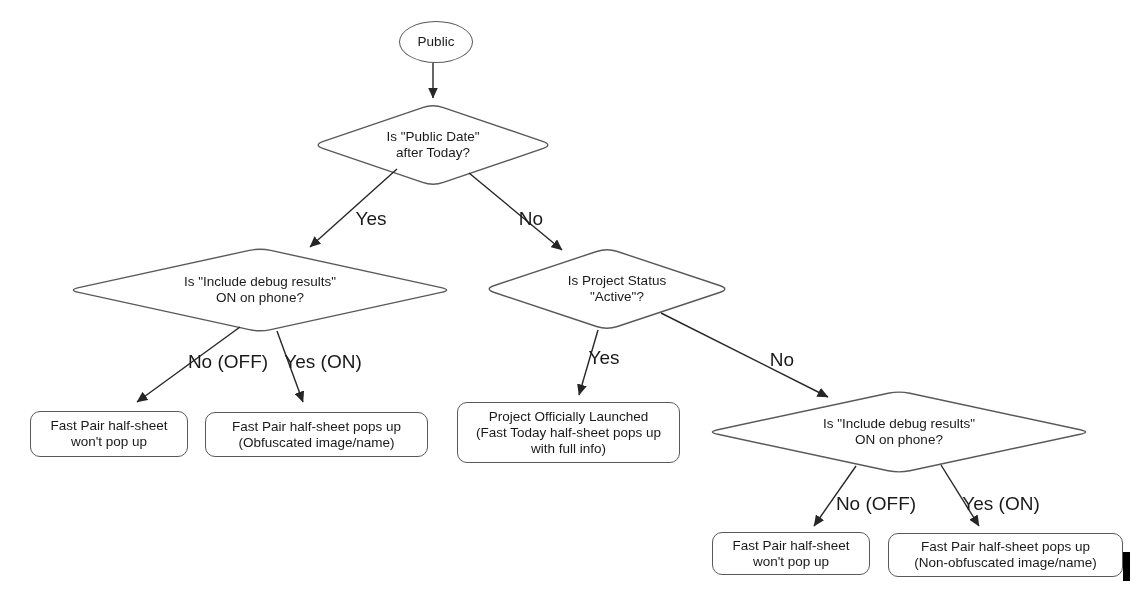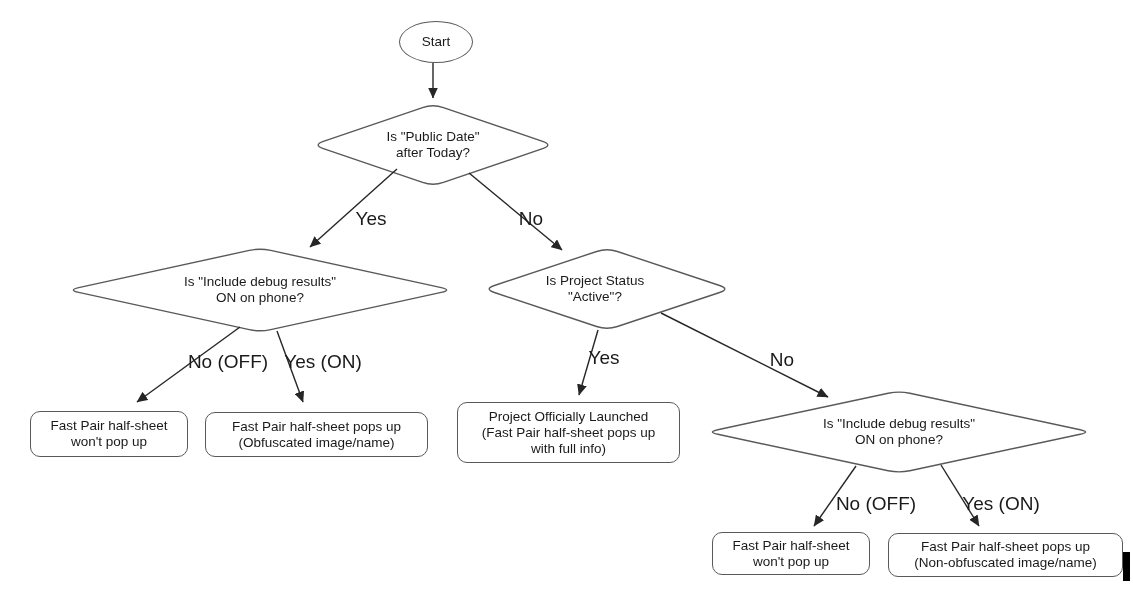--- a/index.html
+++ b/index.html
@@ -44,51 +44,51 @@
     <line class="conn" x1="469" y1="173" x2="562" y2="250" marker-end="url(#arrow)"></line>
     <line class="conn" x1="240" y1="327" x2="137" y2="402" marker-end="url(#arrow)"></line>
     <line class="conn" x1="277" y1="331" x2="303" y2="402" marker-end="url(#arrow)"></line>
     <line class="conn" x1="598" y1="330" x2="579" y2="395" marker-end="url(#arrow)"></line>
     <line class="conn" x1="661" y1="313" x2="828" y2="397" marker-end="url(#arrow)"></line>
     <line class="conn" x1="856" y1="466" x2="814" y2="526" marker-end="url(#arrow)"></line>
     <line class="conn" x1="941" y1="465" x2="979" y2="526" marker-end="url(#arrow)"></line>
   </svg>
 
   <div class="node oval" style="left:399px;top:21px;width:74px;height:42px;">
-    <span>Start</span>
+    <span>Public</span>
   </div>
 
   <div class="node" style="left:323px;top:124px;width:220px;height:42px;">
     <span>Is "Public Date"
 after Today?</span>
   </div>
   <div class="node" style="left:140px;top:269px;width:240px;height:42px;">
     <span>Is "Include debug results"
 ON on phone?</span>
   </div>
-  <div class="node" style="left:485px;top:268px;width:220px;height:42px;">
+  <div class="node" style="left:507px;top:268px;width:220px;height:42px;">
     <span>Is Project Status
 "Active"?</span>
   </div>
   <div class="node" style="left:779px;top:411px;width:240px;height:42px;">
     <span>Is "Include debug results"
 ON on phone?</span>
   </div>
 
   <div class="node rbox" style="left:30px;top:411px;width:158px;height:46px;">
     <span>Fast Pair half-sheet
 won't pop up</span>
   </div>
   <div class="node rbox" style="left:205px;top:412px;width:223px;height:45px;">
     <span>Fast Pair half-sheet pops up
 (Obfuscated image/name)</span>
   </div>
   <div class="node rbox" style="left:457px;top:402px;width:223px;height:61px;">
     <span>Project Officially Launched
-(Fast Pair half-sheet pops up
+(Fast Today half-sheet pops up
 with full info)</span>
   </div>
   <div class="node rbox" style="left:712px;top:532px;width:158px;height:43px;">
     <span>Fast Pair half-sheet
 won't pop up</span>
   </div>
   <div class="node rbox" style="left:888px;top:533px;width:235px;height:44px;">
     <span>Fast Pair half-sheet pops up
 (Non-obfuscated image/name)</span>
   </div>

